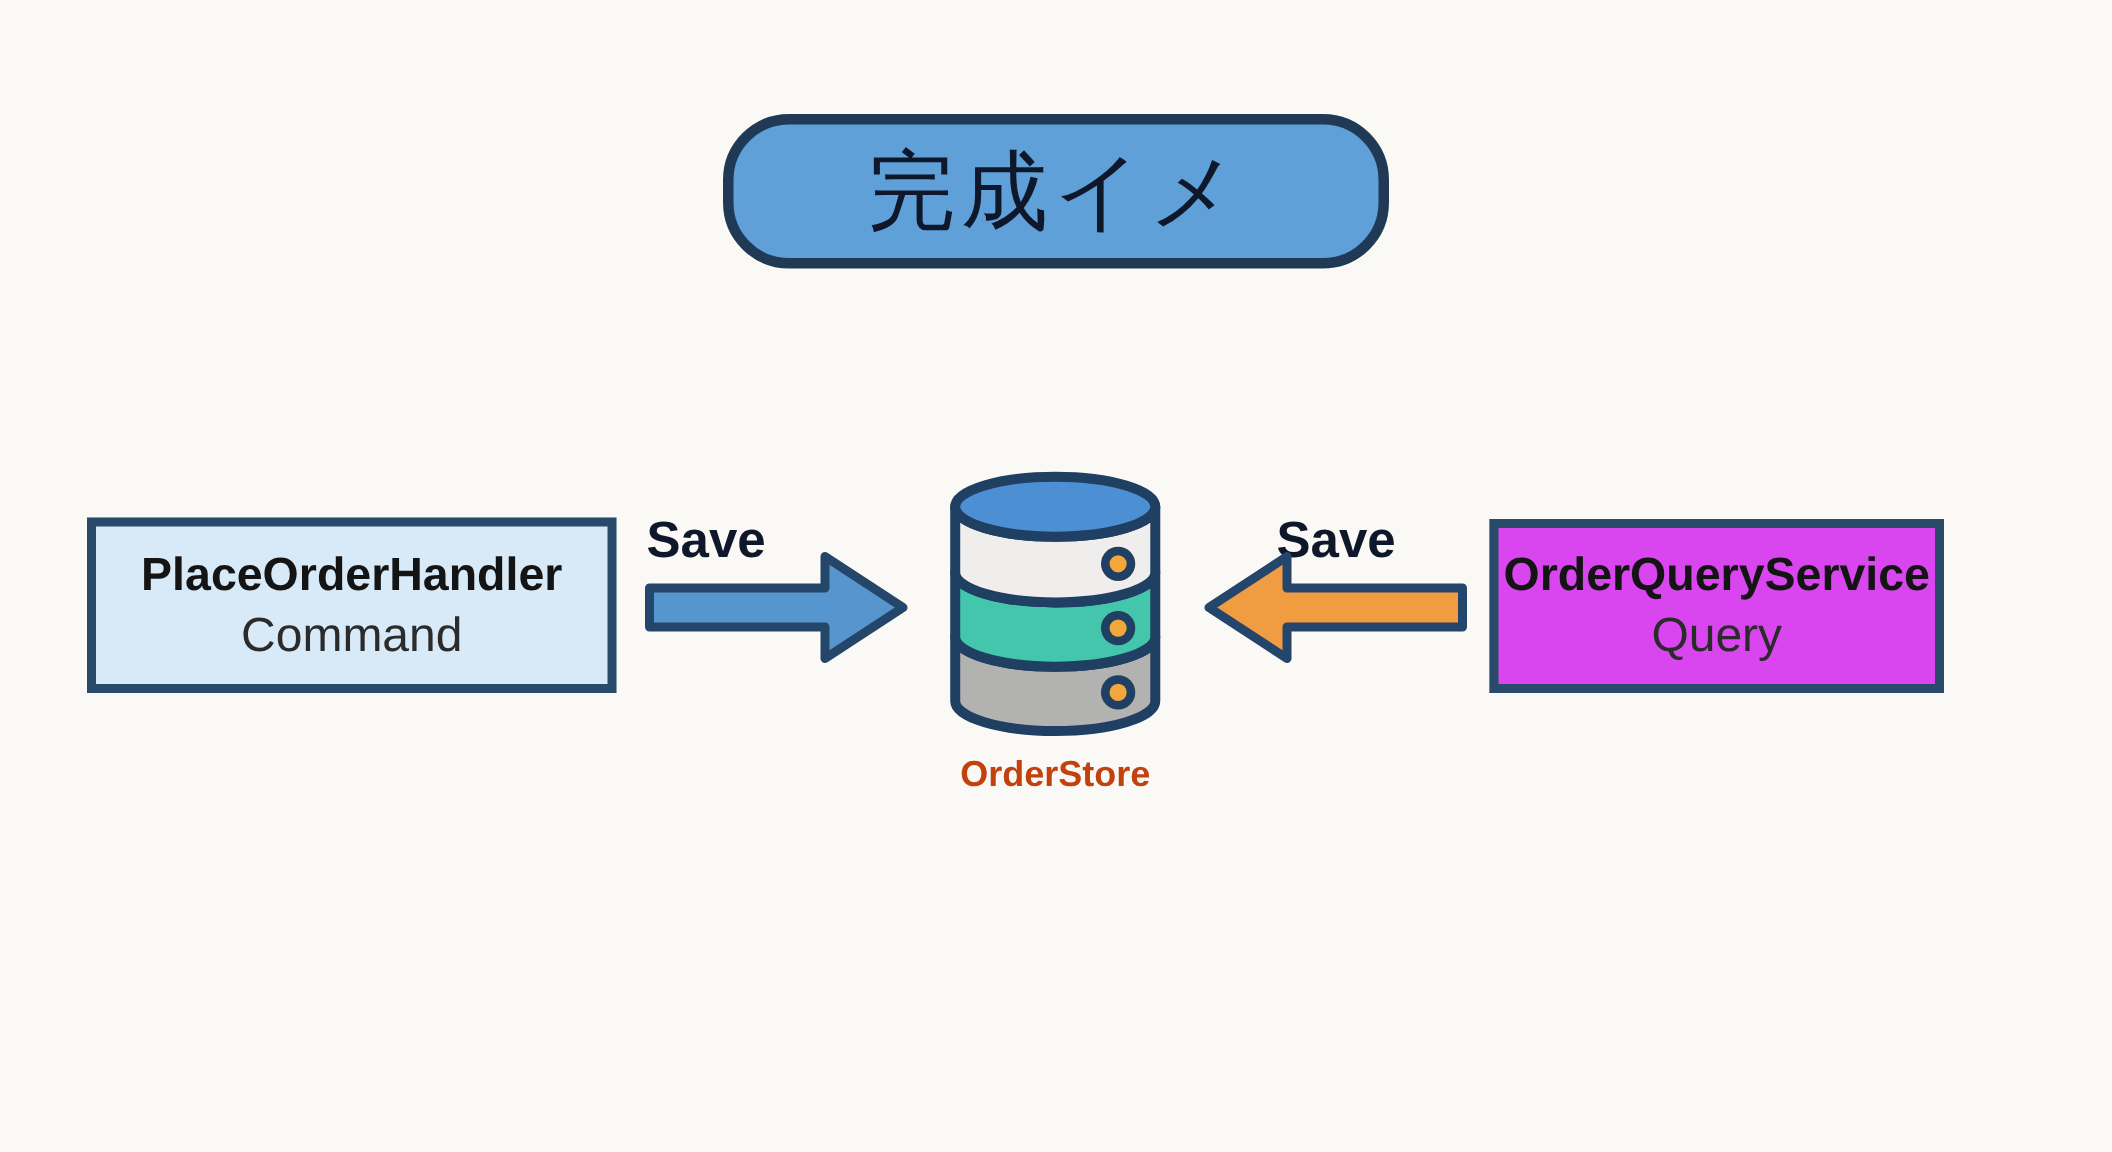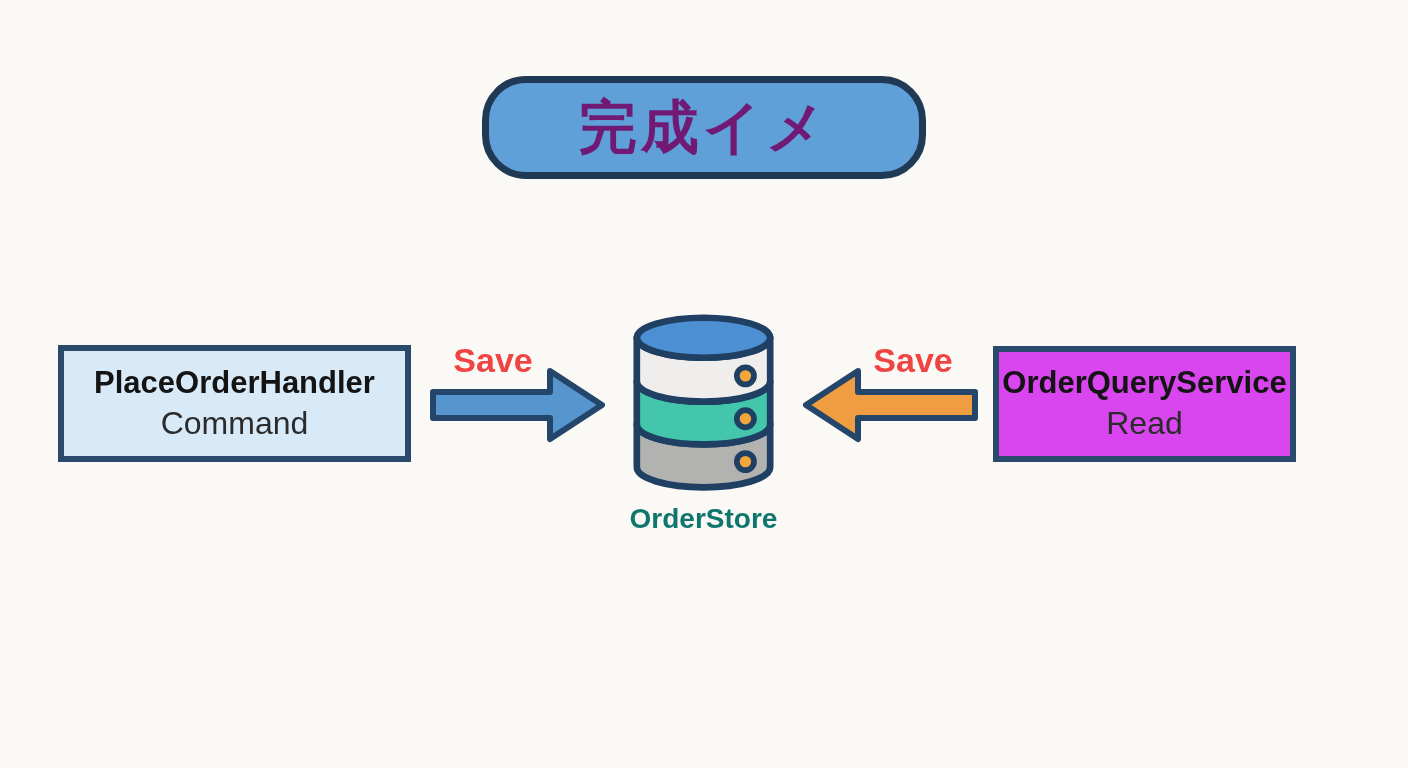--- a/index.html
+++ b/index.html
@@ -26,23 +26,23 @@
     box-sizing: border-box;
     background: #5fa0d8;
     border: 7px solid #203a56;
     border-radius: 44px;
     display: flex;
     align-items: center;
     justify-content: center;
   }
   .title-text {
     font-size: 58px;
-    font-weight: bold;
+    font-weight: normal;
     letter-spacing: 4px;
-    color: #701a75;
+    color: #0f172a;
   }
 
   
   .node-box {
     position: absolute;
     box-sizing: border-box;
     border: 6px solid #2a4a6b;
     display: flex;
     flex-direction: column;
     align-items: center;
@@ -75,22 +75,21 @@
     margin-top: 3px;
     color: #2b2b2b;
   }
 
   
   .arrow-label {
     position: absolute;
     width: 124px;
     font-size: 34px;
     font-weight: bold;
-    text-align: center;
-    color: #ef4444;
+    color: #0f172a;
   }
   .save-label { left: 431px; top: 341px; }
   .read-label { left: 851px; top: 341px; }
 
   .arrow-svg {
     position: absolute;
     width: 178px;
     height: 78px;
   }
   .save-arrow { left: 429px; top: 366px; }
@@ -103,23 +102,23 @@
     top: 313px;
     width: 153px;
     height: 181px;
   }
   .db-label {
     position: absolute;
     left: 603px;
     top: 503px;
     width: 201px;
     text-align: center;
-    font-size: 28px;
+    font-size: 24px;
     font-weight: bold;
-    color: #0f766e;
+    color: #c2410c;
   }
 </style>
 </head>
 <body>
 
 <div class="title-pill">
   <span class="title-text">完成イメ</span>
 </div>
 
 <div class="node-box node-left">
@@ -157,14 +156,14 @@
 </svg>
 <div class="db-label">OrderStore</div>
 
 <div class="arrow-label read-label">Save</div>
 <svg class="arrow-svg read-arrow" viewBox="0 0 178 78" aria-hidden="true">
   <path d="M 174 26 L 57 26 L 57 5 L 5 39 L 57 73 L 57 52 L 174 52 Z" fill="#f09d42" stroke="#24466b" stroke-width="6" stroke-linejoin="round"></path>
 </svg>
 
 <div class="node-box node-right">
   <div class="node-title">OrderQueryService</div>
-  <div class="node-sub">Read</div>
+  <div class="node-sub">Query</div>
 </div>
 
 </body></html>

